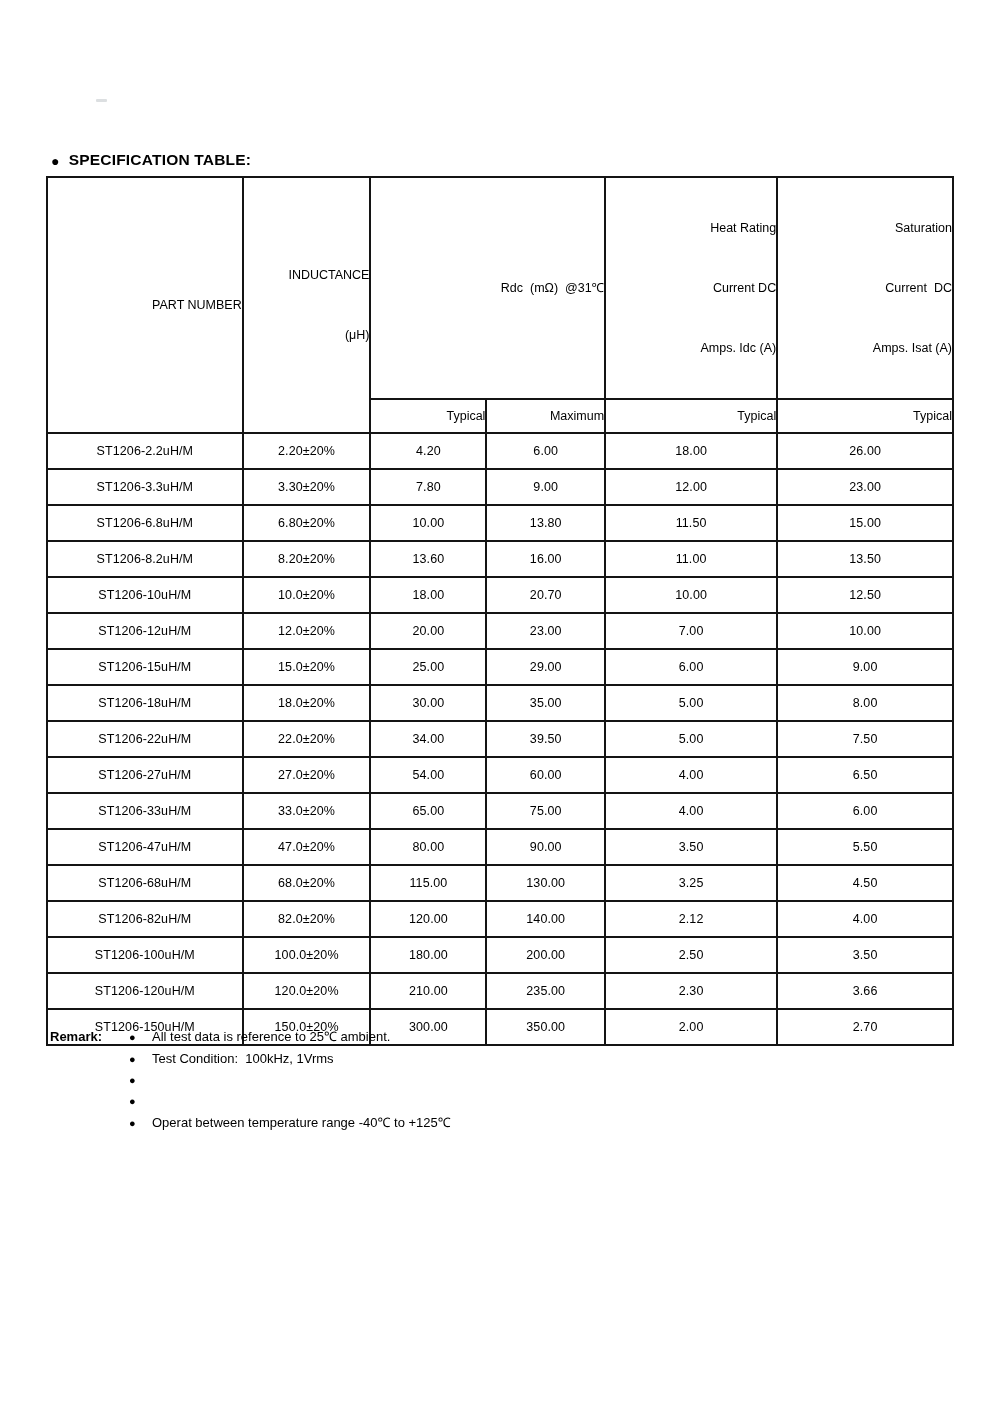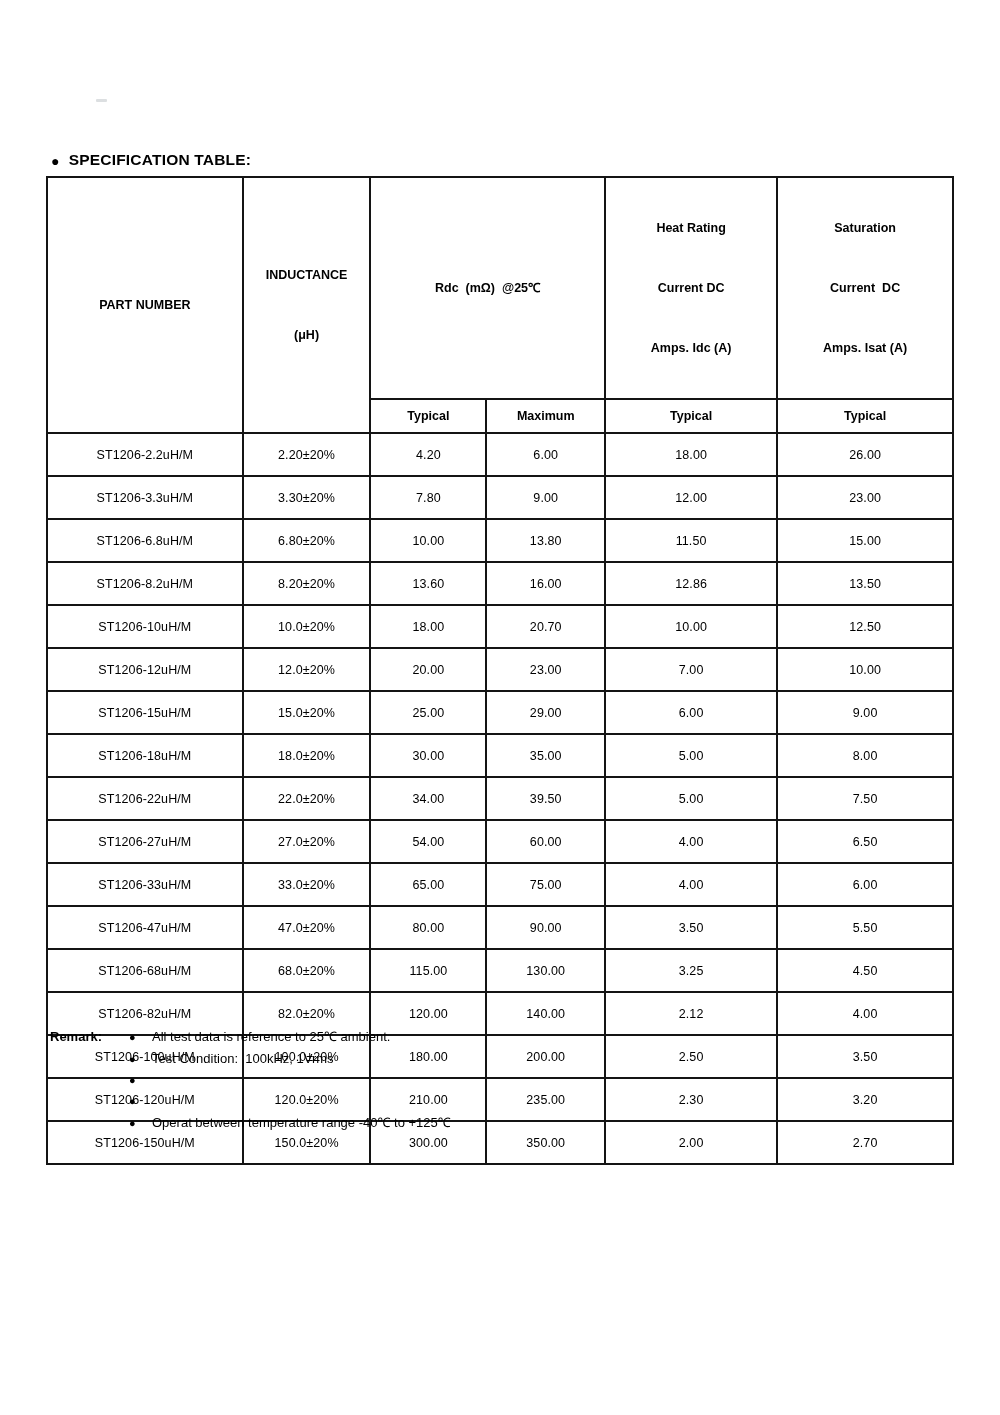--- a/index.html
+++ b/index.html
@@ -48,24 +48,24 @@
     table-layout: fixed;
   }
   table.spec th, table.spec td {
     border: 2px solid #141414;
     text-align: center;
     vertical-align: middle;
     font-size: 12.5px;
     white-space: pre-wrap;
     overflow: hidden;
   }
-  table.spec th { font-weight: bold; line-height: 20px; }
+  table.spec th { font-weight: normal; line-height: 20px; text-align: right; }
   tr.group-header-row { height: 68px; }
   tr.sub-header-row { height: 34px; }
-  tr.data-row { height: 43px; }
+  tr.data-row { height: 36px; }
   table.spec td { font-weight: normal; letter-spacing: 0.1px; }
   .remarks {
     position: absolute;
     left: 50px;
     top: 1026px;
     width: 900px;
     font-size: 13px;
   }
   .remark-row {
     display: flex;
@@ -108,21 +108,21 @@
       <col style="width:19.0%">
       <col style="width:19.4%">
     </colgroup>
     <thead>
       <tr class="group-header-row">
         <th rowspan="2">PART NUMBER</th>
         <th rowspan="2">
           <div>INDUCTANCE</div>
           <div>(μH)</div>
         </th>
-        <th colspan="2">Rdc  (mΩ)  @25℃</th>
+        <th colspan="2">Rdc  (mΩ)  @31℃</th>
         <th>
           <div>Heat Rating</div>
           <div>Current DC</div>
           <div>Amps. Idc (A)</div>
         </th>
         <th>
           <div>Saturation</div>
           <div>Current  DC</div>
           <div>Amps. Isat (A)</div>
         </th>
@@ -157,21 +157,21 @@
       <td>10.00</td>
       <td>13.80</td>
       <td>11.50</td>
       <td>15.00</td>
     </tr>
         <tr class="data-row">
       <td>ST1206-8.2uH/M</td>
       <td>8.20±20%</td>
       <td>13.60</td>
       <td>16.00</td>
-      <td>12.86</td>
+      <td>11.00</td>
       <td>13.50</td>
     </tr>
         <tr class="data-row">
       <td>ST1206-10uH/M</td>
       <td>10.0±20%</td>
       <td>18.00</td>
       <td>20.70</td>
       <td>10.00</td>
       <td>12.50</td>
     </tr>
@@ -254,21 +254,21 @@
       <td>200.00</td>
       <td>2.50</td>
       <td>3.50</td>
     </tr>
         <tr class="data-row">
       <td>ST1206-120uH/M</td>
       <td>120.0±20%</td>
       <td>210.00</td>
       <td>235.00</td>
       <td>2.30</td>
-      <td>3.20</td>
+      <td>3.66</td>
     </tr>
         <tr class="data-row">
       <td>ST1206-150uH/M</td>
       <td>150.0±20%</td>
       <td>300.00</td>
       <td>350.00</td>
       <td>2.00</td>
       <td>2.70</td>
     </tr>
       </tbody>

